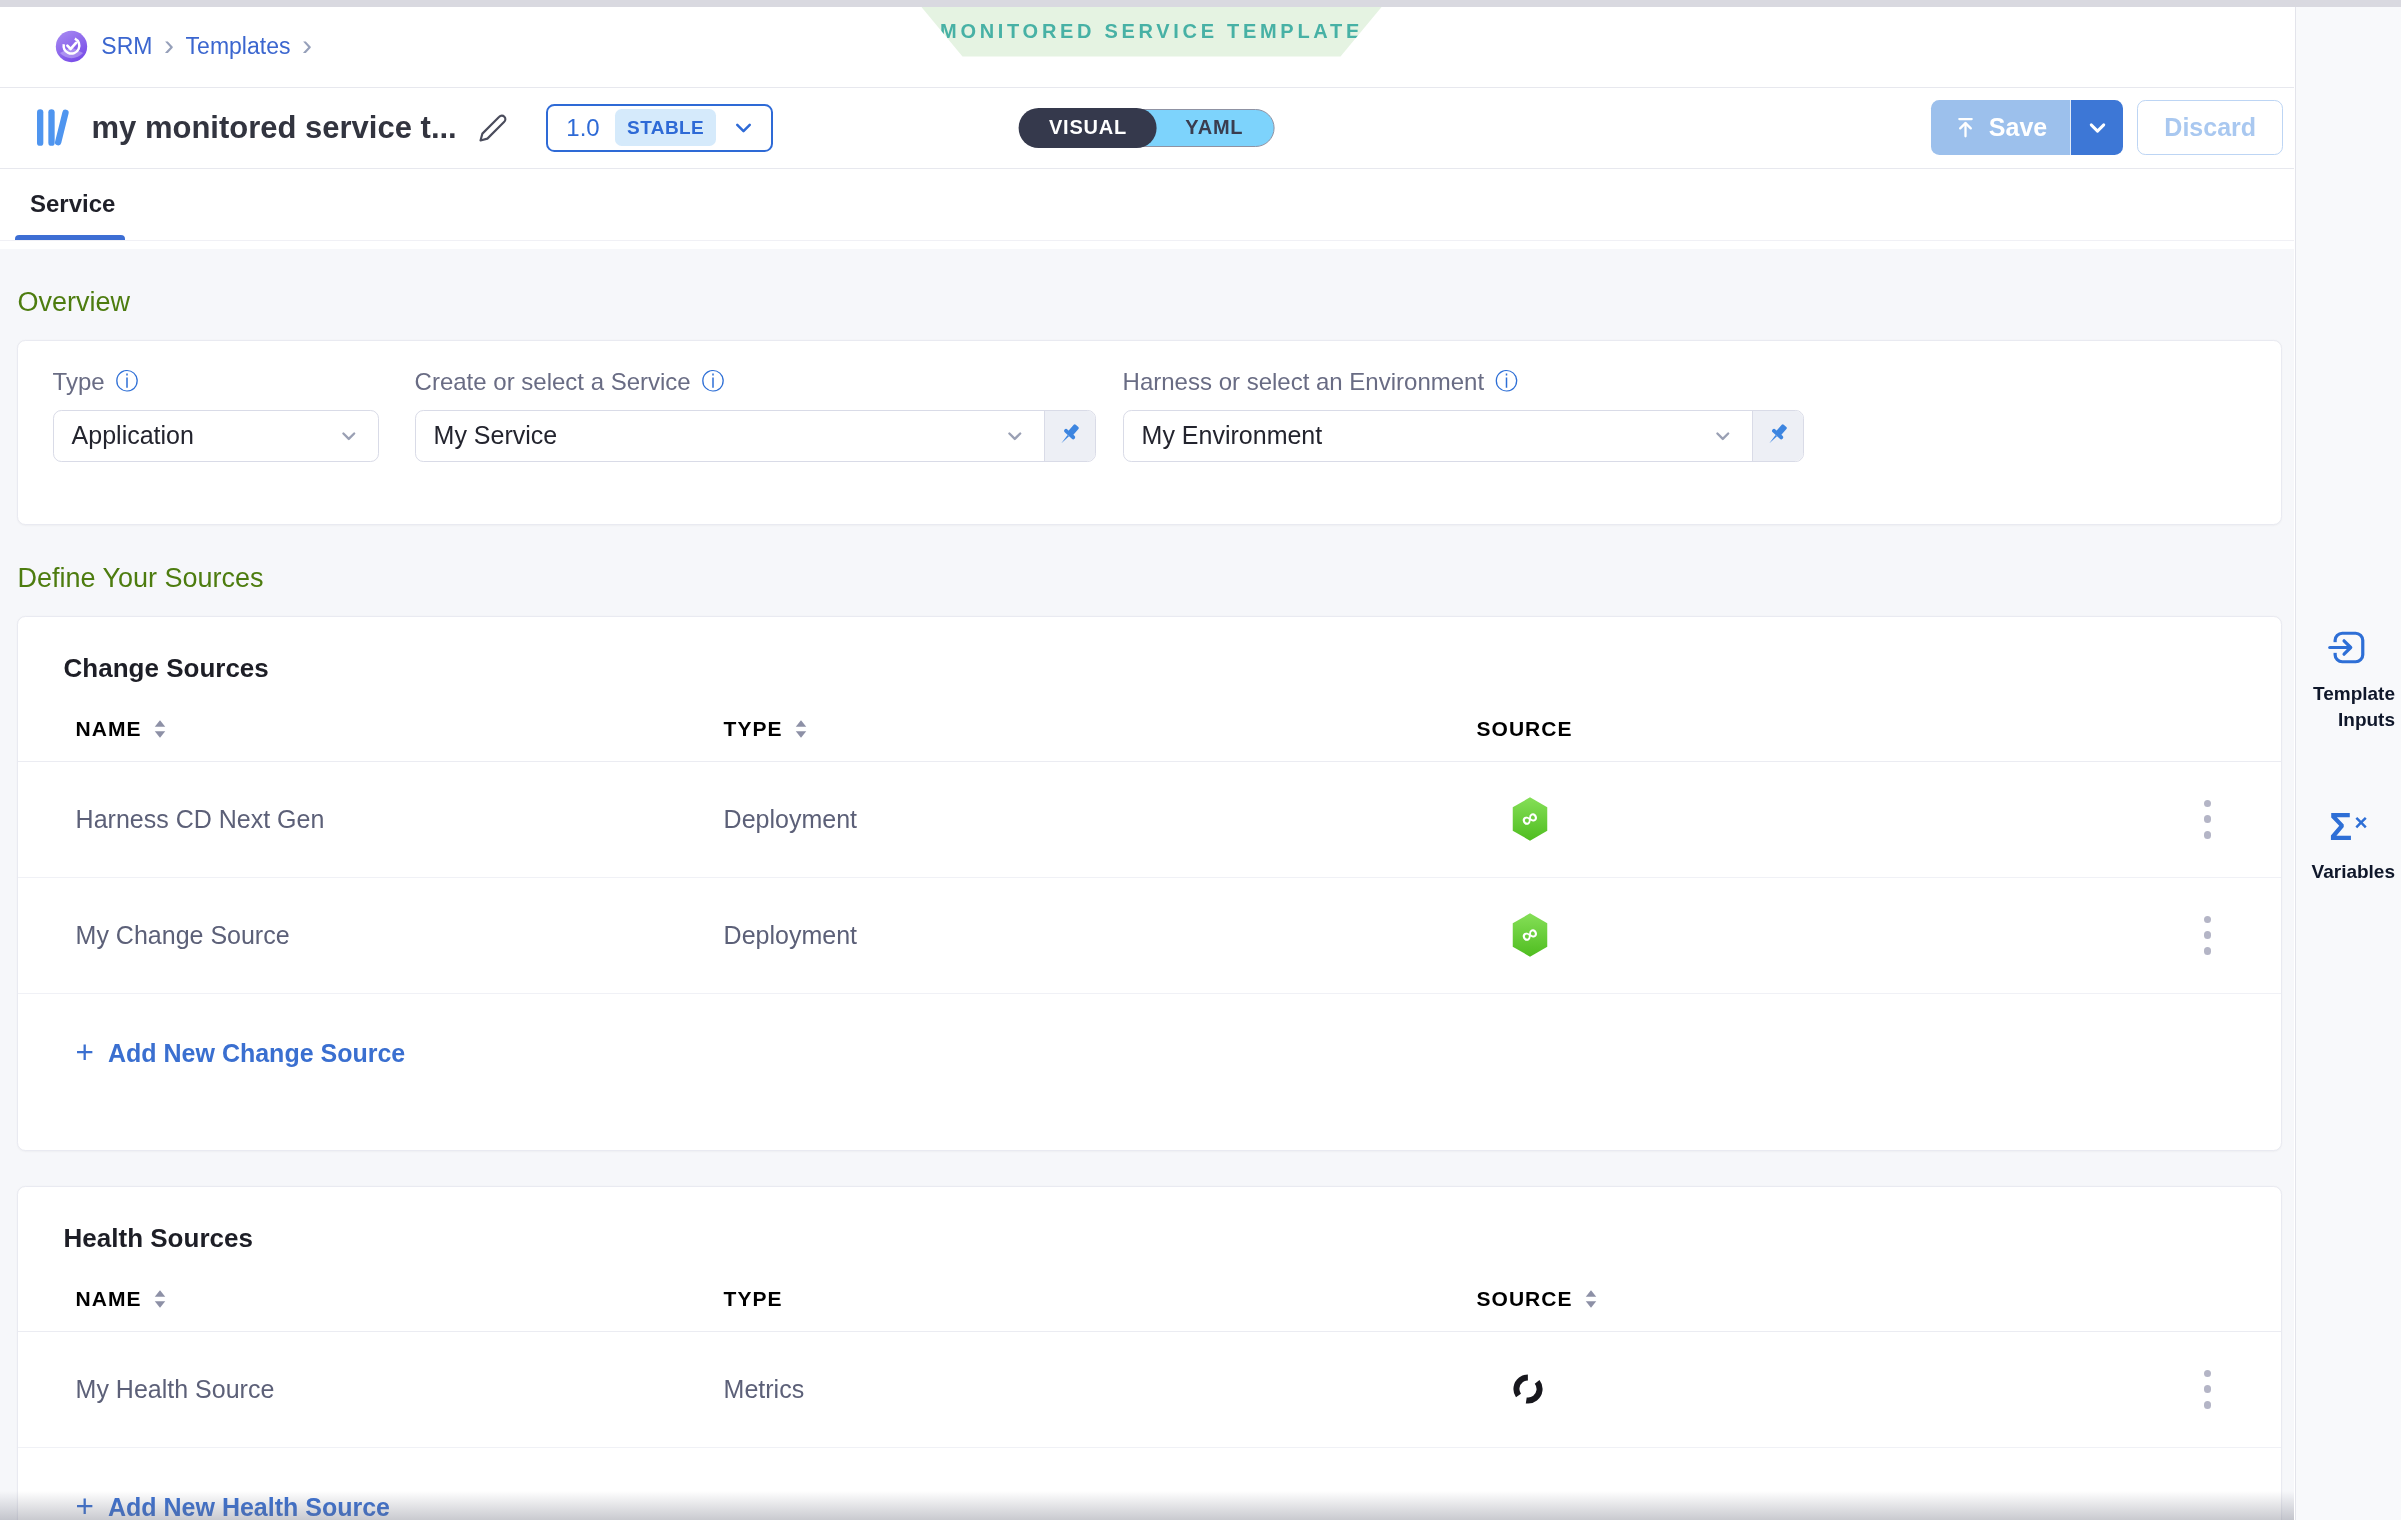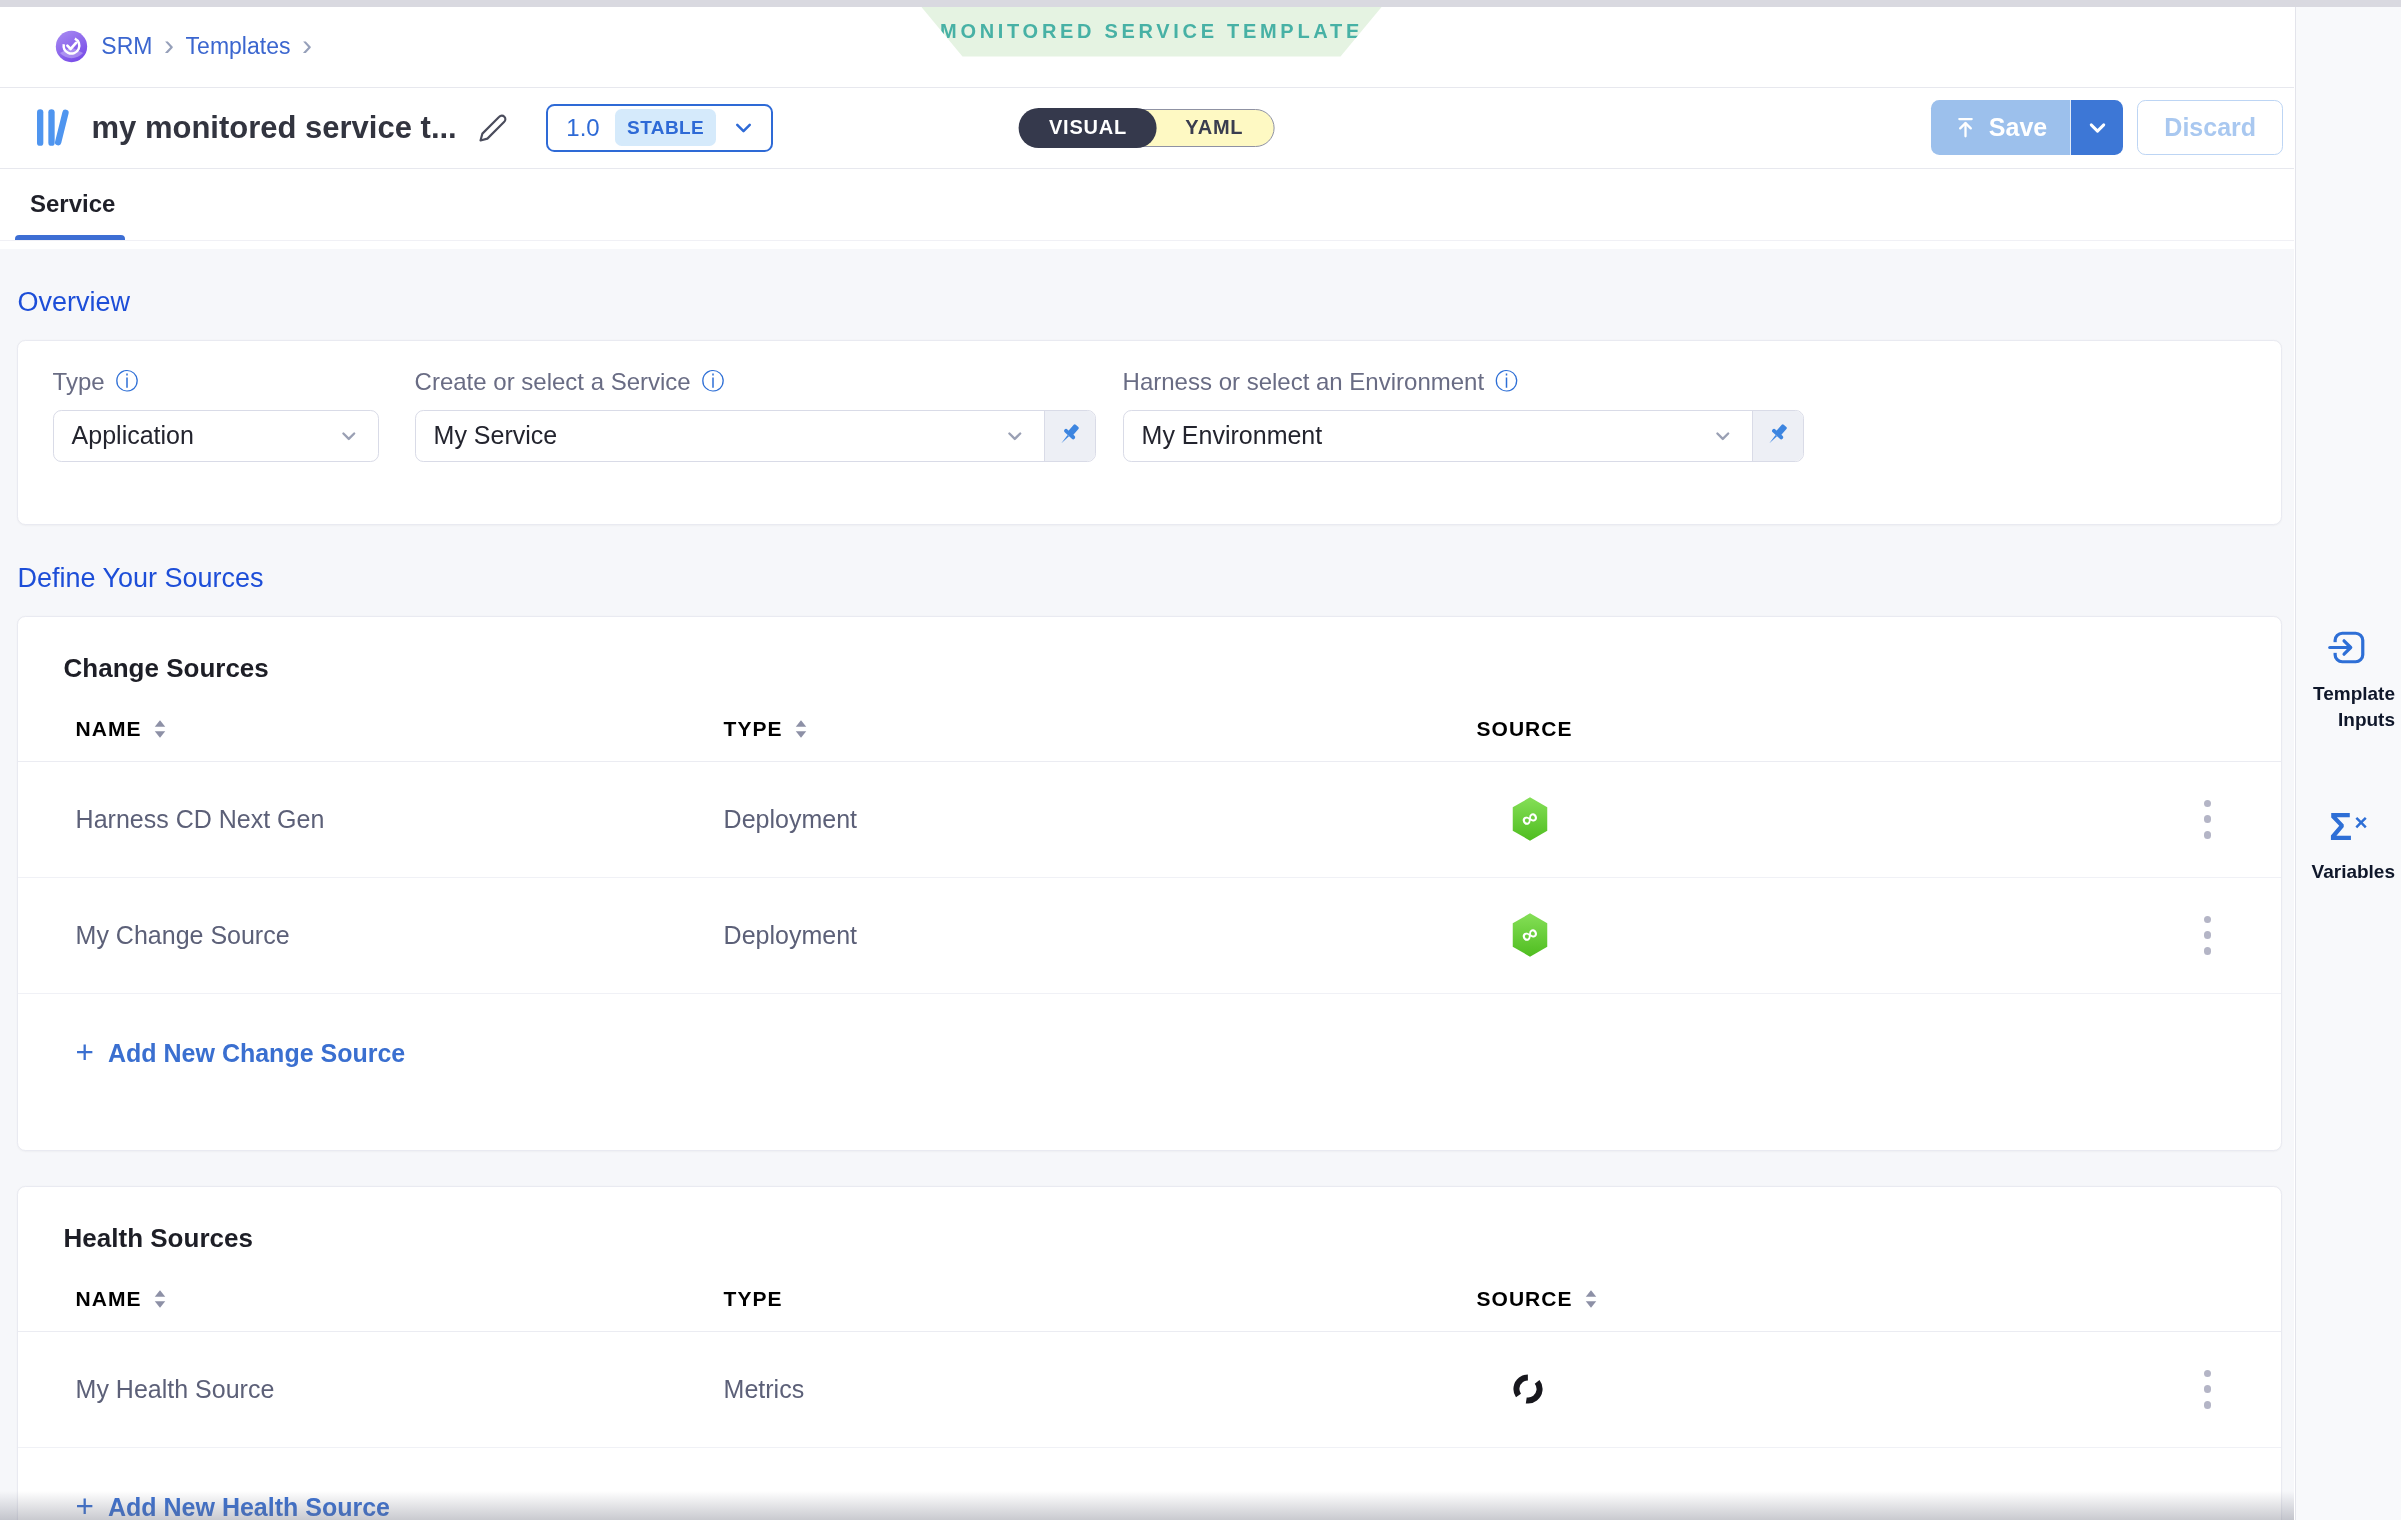--- a/index.html
+++ b/index.html
@@ -31,36 +31,36 @@
   .bc-logo { margin-right:13.3px; display:flex; }
 
   .row-title { height:81px; background:#fff; border-bottom:0.8px solid #e7e8ee; display:flex; align-items:center; padding:0 10.8px 0 31.5px; position:relative; }
   .title-ico { display:flex; margin-right:15px; }
   .page-title { font-size:31px; font-weight:bold; color:#32343f; white-space:nowrap; }
   .pencil { margin-left:21.6px; display:flex; cursor:pointer; }
   .version-chip { margin-left:38px; height:48px; border:2.1px solid #2e6ad6; border-radius:8.3px; display:flex; align-items:center; gap:15px; padding:0 15px 0 18px; cursor:pointer; background:#fff; }
   .version-num { color:#2e6ad6; font-size:24px; }
   .stable { background:#d5eafb; color:#2e6ad6; font-weight:bold; font-size:19px; letter-spacing:0.4px; padding:7.5px 12.4px; border-radius:6.6px; }
 
-  .mode-toggle { position:absolute; left:1147px; transform:translateX(-50%); display:flex; align-items:center; border:1.7px solid #8f92a3; border-radius:21.6px; background:#fef9c3; height:38px; }
+  .mode-toggle { position:absolute; left:1147px; transform:translateX(-50%); display:flex; align-items:center; border:1.7px solid #8f92a3; border-radius:21.6px; background:#7dd3fc; height:38px; }
   .seg-visual { height:40px; margin:-1.7px; padding:0 30px; background:#35394c; color:#fff; border-radius:20px; display:flex; align-items:center; font-weight:bold; font-size:20px; letter-spacing:0.8px; cursor:pointer; }
   .seg-yaml { padding:0 30px; color:#3a3d4f; font-weight:bold; font-size:20px; letter-spacing:0.8px; cursor:pointer; }
 
   .actions { margin-left:auto; display:flex; align-items:center; }
   .save-main { height:55px; padding:0 23px; background:#9cc0ec; border-radius:8.3px 0 0 8.3px; color:#fff; font-weight:bold; font-size:25px; display:flex; align-items:center; gap:11.6px; cursor:pointer; border:none; }
   .save-caret { height:55px; width:53px; background:#3d77d6; border-radius:0 8.3px 8.3px 0; border-left:1.7px solid rgba(255,255,255,.85); display:flex; align-items:center; justify-content:center; cursor:pointer; }
   .discard { height:55px; min-width:146px; margin-left:14px; border:1.7px solid #bdd5f4; color:#a9c8f0; font-weight:bold; font-size:25px; border-radius:8.3px; display:flex; align-items:center; justify-content:center; background:#fff; cursor:pointer; padding:0 11px; }
 
   .row-tabs { height:72px; background:#fff; position:relative; border-bottom:0.8px solid #f0f0f5; }
   .tab { position:absolute; left:30px; top:21.6px; font-size:24px; font-weight:bold; color:#1f2029; cursor:pointer; }
   .tab-underline { position:absolute; left:15px; bottom:-0.8px; width:110px; height:5px; background:#3d6ed4; border-radius:4.1px 4.1px 0 0; }
 
   
   .content { position:absolute; top:242px; left:0; width:2294px; bottom:0; background:#f6f7fa; overflow:hidden; }
-  .section-h { font-size:27px; color:#1d4ed8; font-weight:400; margin:38px 0 0 17.4px; }
+  .section-h { font-size:27px; color:#4d7c0f; font-weight:400; margin:38px 0 0 17.4px; }
 
   .card { background:#fff; border:0.8px solid #e9eaf1; border-radius:8.3px; margin-left:16.6px; width:2265px; box-shadow:0 0.8px 1.7px rgba(40,41,61,.04); }
 
   .card-overview { margin-top:22.4px; height:185px; padding:27px 35px; display:flex; }
   .field-label { font-size:24px; color:#696c84; display:flex; gap:10.8px; align-items:center; margin-bottom:14px; }
   .info { color:#2e6fd6; font-size:23px; line-height:1; cursor:pointer; }
   .select-group { display:flex; border:1.7px solid #d9dbe7; border-radius:8.3px; overflow:hidden; background:#fff; height:52px; cursor:pointer; }
   .select-inner { display:flex; align-items:center; justify-content:space-between; padding:0 18px; flex:1; font-size:25px; color:#23242e; }
   .pin-seg { width:51px; background:#edeff5; border-left:1.7px solid #d9dbe7; display:flex; align-items:center; justify-content:center; cursor:pointer; }
   .fg-type { width:326px; margin-right:36px; }

